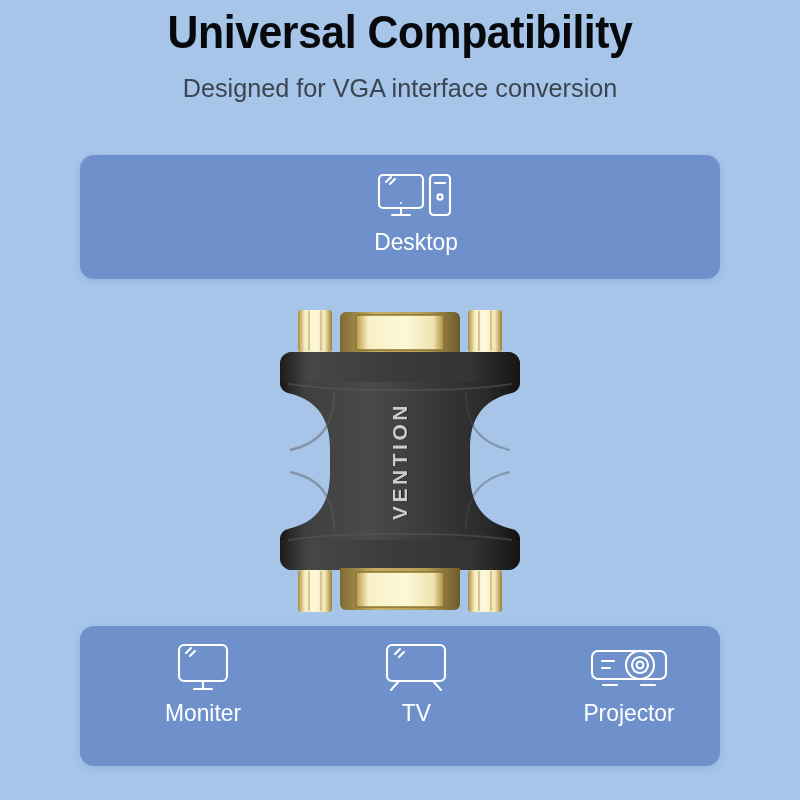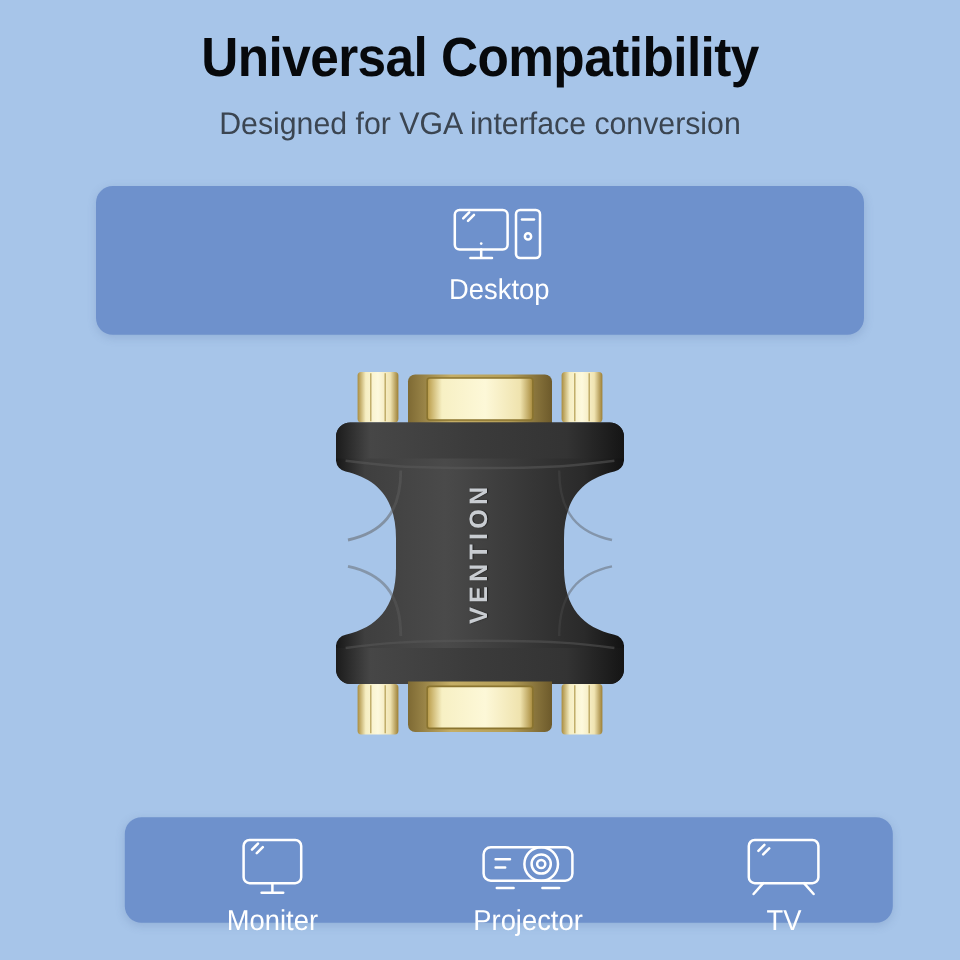--- a/index.html
+++ b/index.html
@@ -5,21 +5,21 @@
   * { margin:0; padding:0; box-sizing:border-box; }
   html, body { width:800px; height:800px; }
   body {
     font-family:"Liberation Sans", sans-serif;
     background:#a7c5e9;
     position:relative;
     overflow:hidden;
   }
 
   
-  #header { padding-top:20px; text-align:center; }
+  #header { padding-top:5px; text-align:center; }
   #page-title {
     font-size:46px;
     font-weight:bold;
     color:#07090c;
     letter-spacing:-0.5px;
     line-height:1.18;
     transform:scaleX(0.93);
   }
   #page-subtitle {
     margin-top:14px;
@@ -33,21 +33,21 @@
   .device-panel {
     position:absolute;
     left:80px;
     width:640px;
     background:#6e91cc;
     border-radius:14px;
     display:flex;
     box-shadow:0 2px 7px rgba(80,110,160,0.22);
   }
   #panel-top    { top:155px; height:124px; }
-  #panel-bottom { top:681px; height:88px;margin-left:24px; }
+  #panel-bottom { top:626px; height:140px; }
 
   .device-item {
     flex:1;
     display:flex;
     flex-direction:column;
     align-items:center;
     justify-content:flex-start;
     padding-top:13px;
     padding-left:32px;
   }
@@ -230,40 +230,40 @@
           <path d="M24 50 h18"></path>
           <path d="M16 14 l5 -5 M20 17 l5 -5"></path>
         </g>
       </svg>
     </div>
     <div class="device-label">Moniter</div>
   </div>
 
   <div class="device-item">
     <div class="device-icon">
+      <svg width="72" height="56" viewBox="0 0 72 56">
+        <g fill="none" stroke="#ffffff" stroke-width="2.1" stroke-linecap="round" stroke-linejoin="round">
+          <rect x="7" y="6" width="58" height="36" rx="5"></rect>
+          <path d="M19 42 l-8 9 M53 42 l8 9"></path>
+          <path d="M15 15 l5 -5 M19 18 l5 -5"></path>
+        </g>
+      </svg>
+    </div>
+    <div class="device-label">TV</div>
+  </div>
+
+  <div class="device-item">
+    <div class="device-icon">
       <svg width="82" height="56" viewBox="0 0 82 56">
         <g fill="none" stroke="#ffffff" stroke-width="2.1" stroke-linecap="round" stroke-linejoin="round">
           <rect x="4" y="12" width="74" height="28" rx="6"></rect>
           <path d="M14 22 h12 M14 29 h8"></path>
           <circle cx="52" cy="26" r="14"></circle>
           <circle cx="52" cy="26" r="8"></circle>
           <circle cx="52" cy="26" r="3.4"></circle>
           <path d="M15 46 h14 M53 46 h14"></path>
         </g>
       </svg>
     </div>
     <div class="device-label">Projector</div>
   </div>
 
-  <div class="device-item">
-    <div class="device-icon">
-      <svg width="72" height="56" viewBox="0 0 72 56">
-        <g fill="none" stroke="#ffffff" stroke-width="2.1" stroke-linecap="round" stroke-linejoin="round">
-          <rect x="7" y="6" width="58" height="36" rx="5"></rect>
-          <path d="M19 42 l-8 9 M53 42 l8 9"></path>
-          <path d="M15 15 l5 -5 M19 18 l5 -5"></path>
-        </g>
-      </svg>
-    </div>
-    <div class="device-label">TV</div>
-  </div>
-
 </div>
 
 </body></html>

